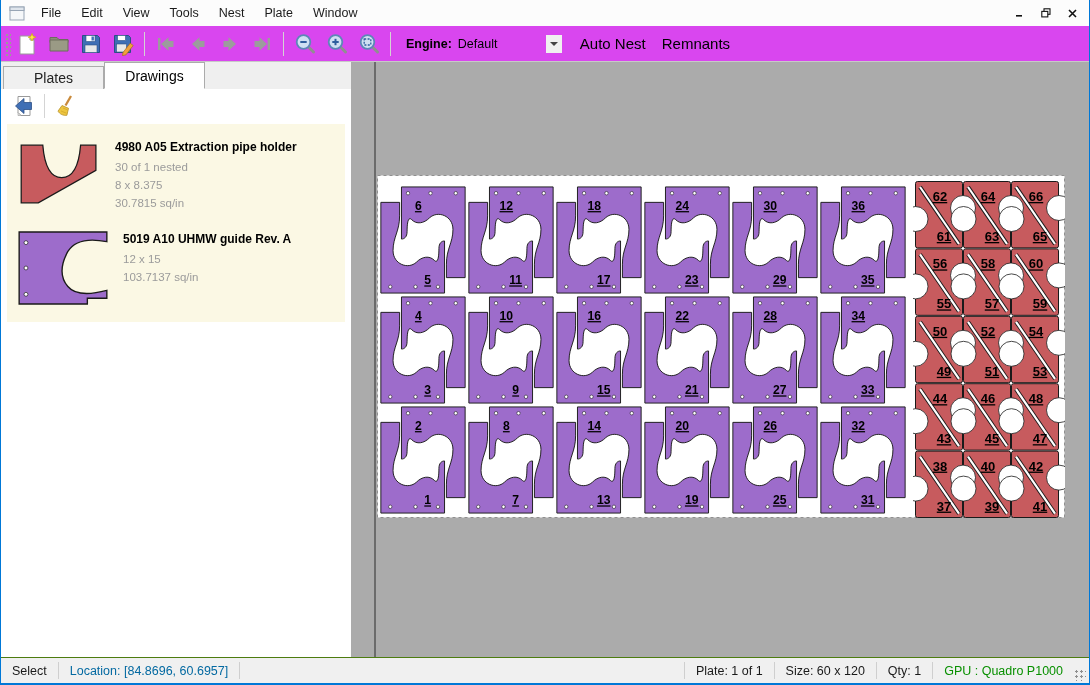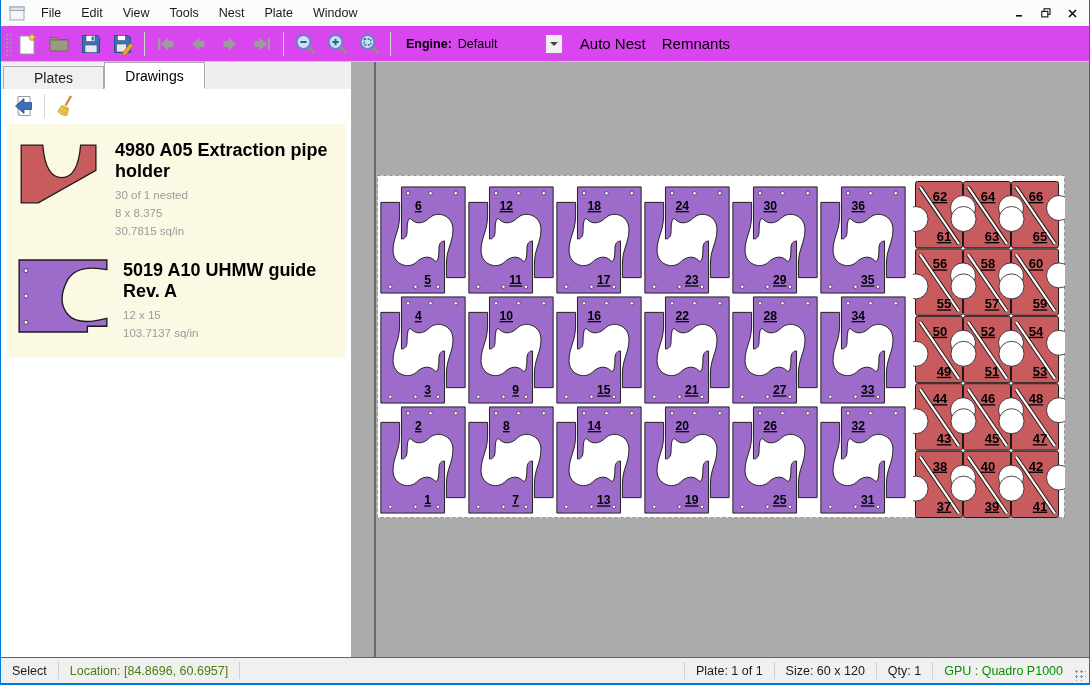--- a/index.html
+++ b/index.html
@@ -41,21 +41,21 @@
   .left-panel { width:350px; flex:0 0 auto; background:#fff; display:flex; flex-direction:column; }
   .tabstrip { height:27px; background:#efefef; display:flex; align-items:flex-end; flex:0 0 auto; }
   .tab { width:101px; text-align:center; font-size:14px; }
   .tab.inactive { height:23px; line-height:22px; background:#f0f0f0; border:1px solid #ababab; border-bottom:none; margin-left:2px; color:#222; }
   .tab.active { height:27px; line-height:26px; background:#fff; border:1px solid #ababab; border-bottom:1px solid #fff; position:relative; z-index:2; }
   .panel-toolbar { height:33px; display:flex; align-items:center; padding-left:6px; flex:0 0 auto; background:#fff; }
   .drawing-list { margin:2px 6px; background:var(--cream); padding:6px 0; }
   .d-item { display:flex; padding:4px 8px 10px 8px; }
   .d-thumb { flex:0 0 auto; margin-top:4px; }
   .d-text { margin-left:12px; }
-  .d-title { font-size:18px; font-weight:bold; color:#000; padding:6px 0 4px; }
+  .d-title { font-size:12px; font-weight:bold; color:#000; padding:6px 0 4px; }
   .d-meta { font-size:11.5px; color:#9b9b9b; line-height:18px; }
 
   .canvas { flex:1 1 auto; position:relative; background:#ababab; overflow:hidden; }
   .canvas-edge { position:absolute; left:23px; top:0; bottom:0; width:2px; background:#6b6b6b; }
   #plate-svg { position:absolute; left:26px; top:113px; }
 
   
   .plate-rect { fill:#fff; stroke:#8f8f8f; stroke-width:1; stroke-dasharray:3 3; }
   #purple-part path { fill:var(--purple); stroke:#1a1a1a; stroke-width:1; }
   #purple-part circle { fill:#fff; stroke:#1a1a1a; stroke-width:.6; }
@@ -64,21 +64,21 @@
   .diag-dark { stroke:#1a1a1a; stroke-width:4; }
   .diag-white { stroke:#fff; stroke-width:2.2; }
   .pn { font-family:"Liberation Sans",sans-serif; font-size:13px; font-weight:bold;
         text-anchor:middle; text-decoration:underline; fill:#000; }
 
   
   .statusbar { height:28px; background:#f0f0f0; border-top:1px solid #4d7c0f; border-bottom:2px solid var(--accent);
                display:flex; align-items:center; font-size:12.5px; flex:0 0 auto; }
   .sb-sep { width:1px; height:17px; background:#cfcfcf; }
   .sb-item { padding:0 11px; color:#1a1a1a; white-space:nowrap; }
-  .sb-loc { color:#4d7c0f; }
+  .sb-loc { color:#0369a1; }
   .sb-gpu { color:var(--gpu); }
   .sb-spacer { flex:1 1 auto; }
   .sb-grip { width:12px; height:12px; margin:8px 3px 0 0;
              background-image:radial-gradient(circle, #8f8f8f 1.2px, transparent 1.4px);
              background-size:5px 5px; }
   svg { display:block; }
 </style>
 </head>
 <body>
 

